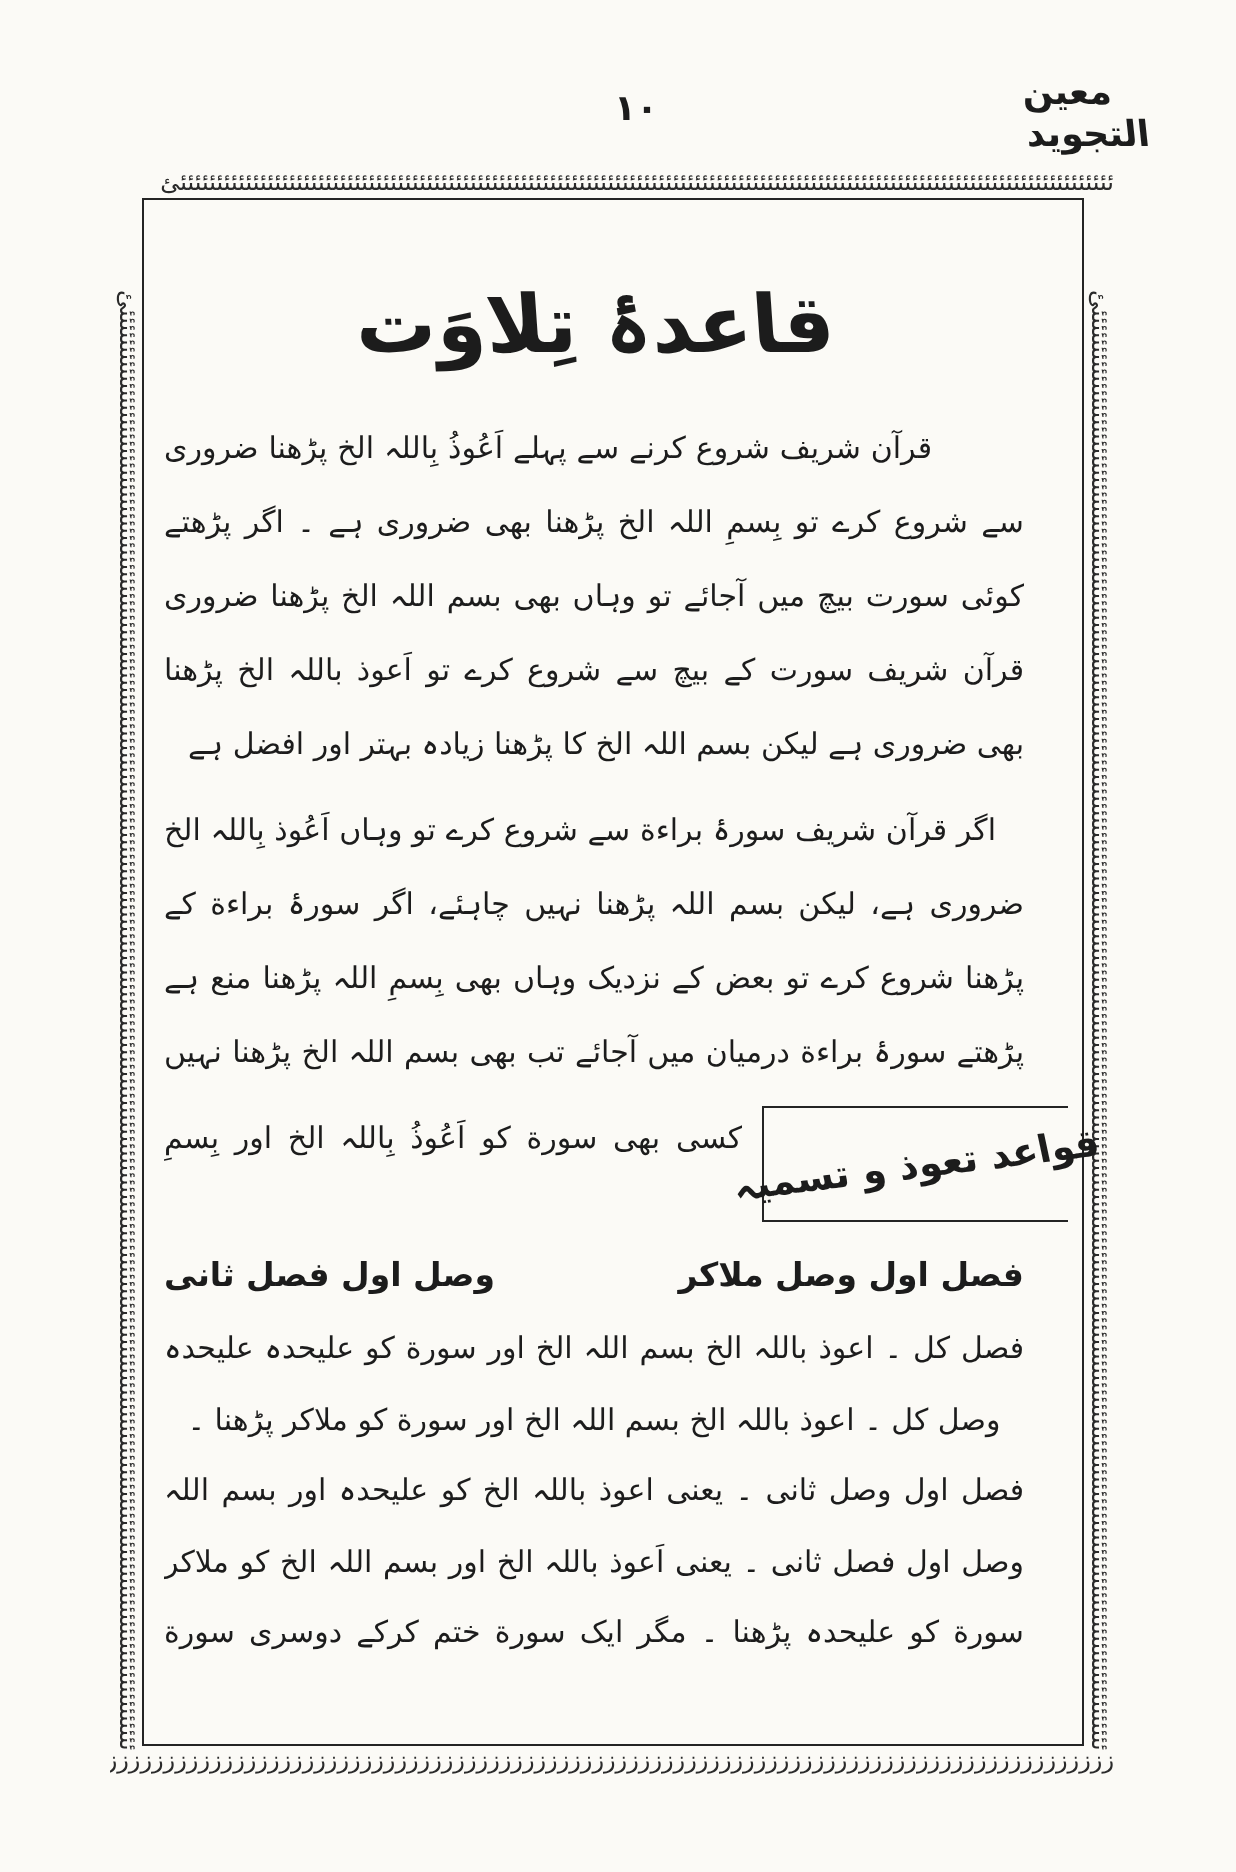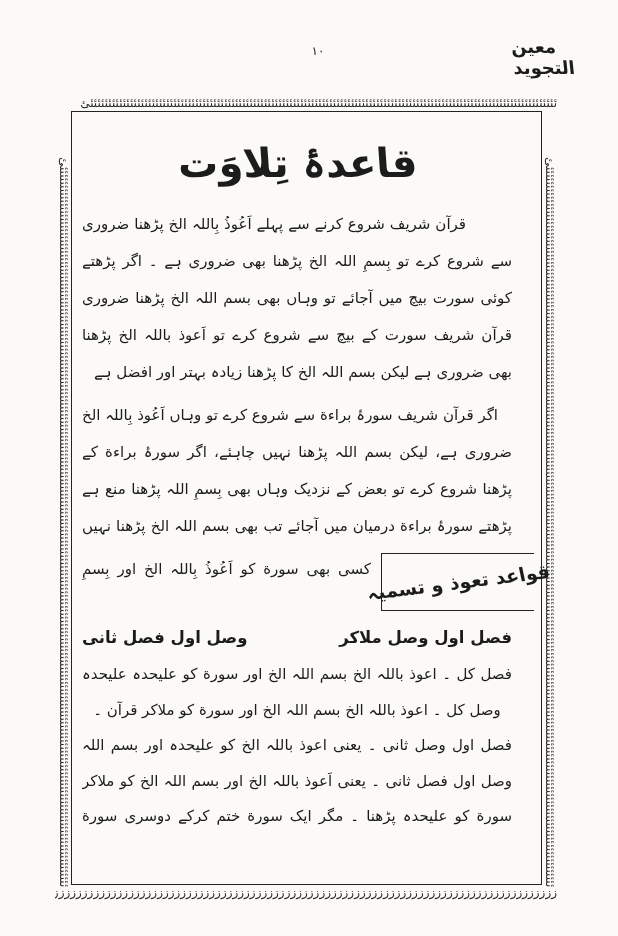--- a/index.html
+++ b/index.html
@@ -10,24 +10,24 @@
     direction:rtl;
   }
   
   .book-title{
     position:absolute;top:36px;right:6px;width:100px;
     font-size:18px;font-weight:bold;text-align:left;
     transform:skewX(6deg);
   }
   .page-number{
     position:absolute;top:44px;left:298px;width:40px;
-    font-size:12px;font-weight:normal;text-align:center;direction:ltr;
+    font-size:18px;font-weight:bold;text-align:center;direction:ltr;
   }
   
-  .frame{position:absolute;left:55px;top:96px;width:502px;height:806px;}
+  .frame{position:absolute;left:55px;top:84px;width:502px;height:806px;}
   .inner-frame{
     position:absolute;left:16px;top:15px;right:15px;bottom:17px;
     border:1.5px solid #242424;
   }
   .orn{position:absolute;overflow:hidden;color:#2a2a2a;user-select:none;}
   .orn-top{left:0;right:0;top:0;height:16px;font-size:12px;line-height:15px;letter-spacing:1px;white-space:nowrap;}
   .orn-bottom{left:0;right:0;bottom:0;height:17px;font-size:12px;line-height:15px;letter-spacing:2px;white-space:nowrap;}
   .orn-left{left:0;top:13px;bottom:15px;width:16px;writing-mode:vertical-rl;font-size:12px;letter-spacing:1px;white-space:nowrap;line-height:15px;}
   .orn-right{right:0;top:13px;bottom:15px;width:15px;writing-mode:vertical-rl;font-size:12px;letter-spacing:1px;white-space:nowrap;line-height:15px;}
   
@@ -108,19 +108,19 @@
     </div>
   </div>
 
   <div class="terms-row">
     <span>فصل اول وصل ملاکر</span>
     <span>وصل اول فصل ثانی</span>
   </div>
 
   <div class="defs">
     <div class="line">فصل کل ۔ اعوذ باللہ الخ بسم اللہ الخ اور سورة کو علیحدہ علیحدہ پڑھنا ۔</div>
-    <div class="line centered">وصل کل ۔ اعوذ باللہ الخ بسم اللہ الخ اور سورة کو ملاکر قرآن ۔</div>
+    <div class="line centered">وصل کل ۔ اعوذ باللہ الخ بسم اللہ الخ اور سورة کو ملاکر پڑھنا ۔</div>
     <div class="line">فصل اول وصل ثانی ۔ یعنی اعوذ باللہ الخ کو علیحدہ اور بسم اللہ الخ کو سورة سے</div>
     <div class="line">وصل اول فصل ثانی ۔ یعنی اَعوذ باللہ الخ اور بسم اللہ الخ کو ملاکر پڑھنا اور</div>
     <div class="line">سورة کو علیحدہ پڑھنا ۔ مگر ایک سورة ختم کرکے دوسری سورة شروع کی جائے تو</div>
   </div>
 
 </div>
 
 </body></html>

